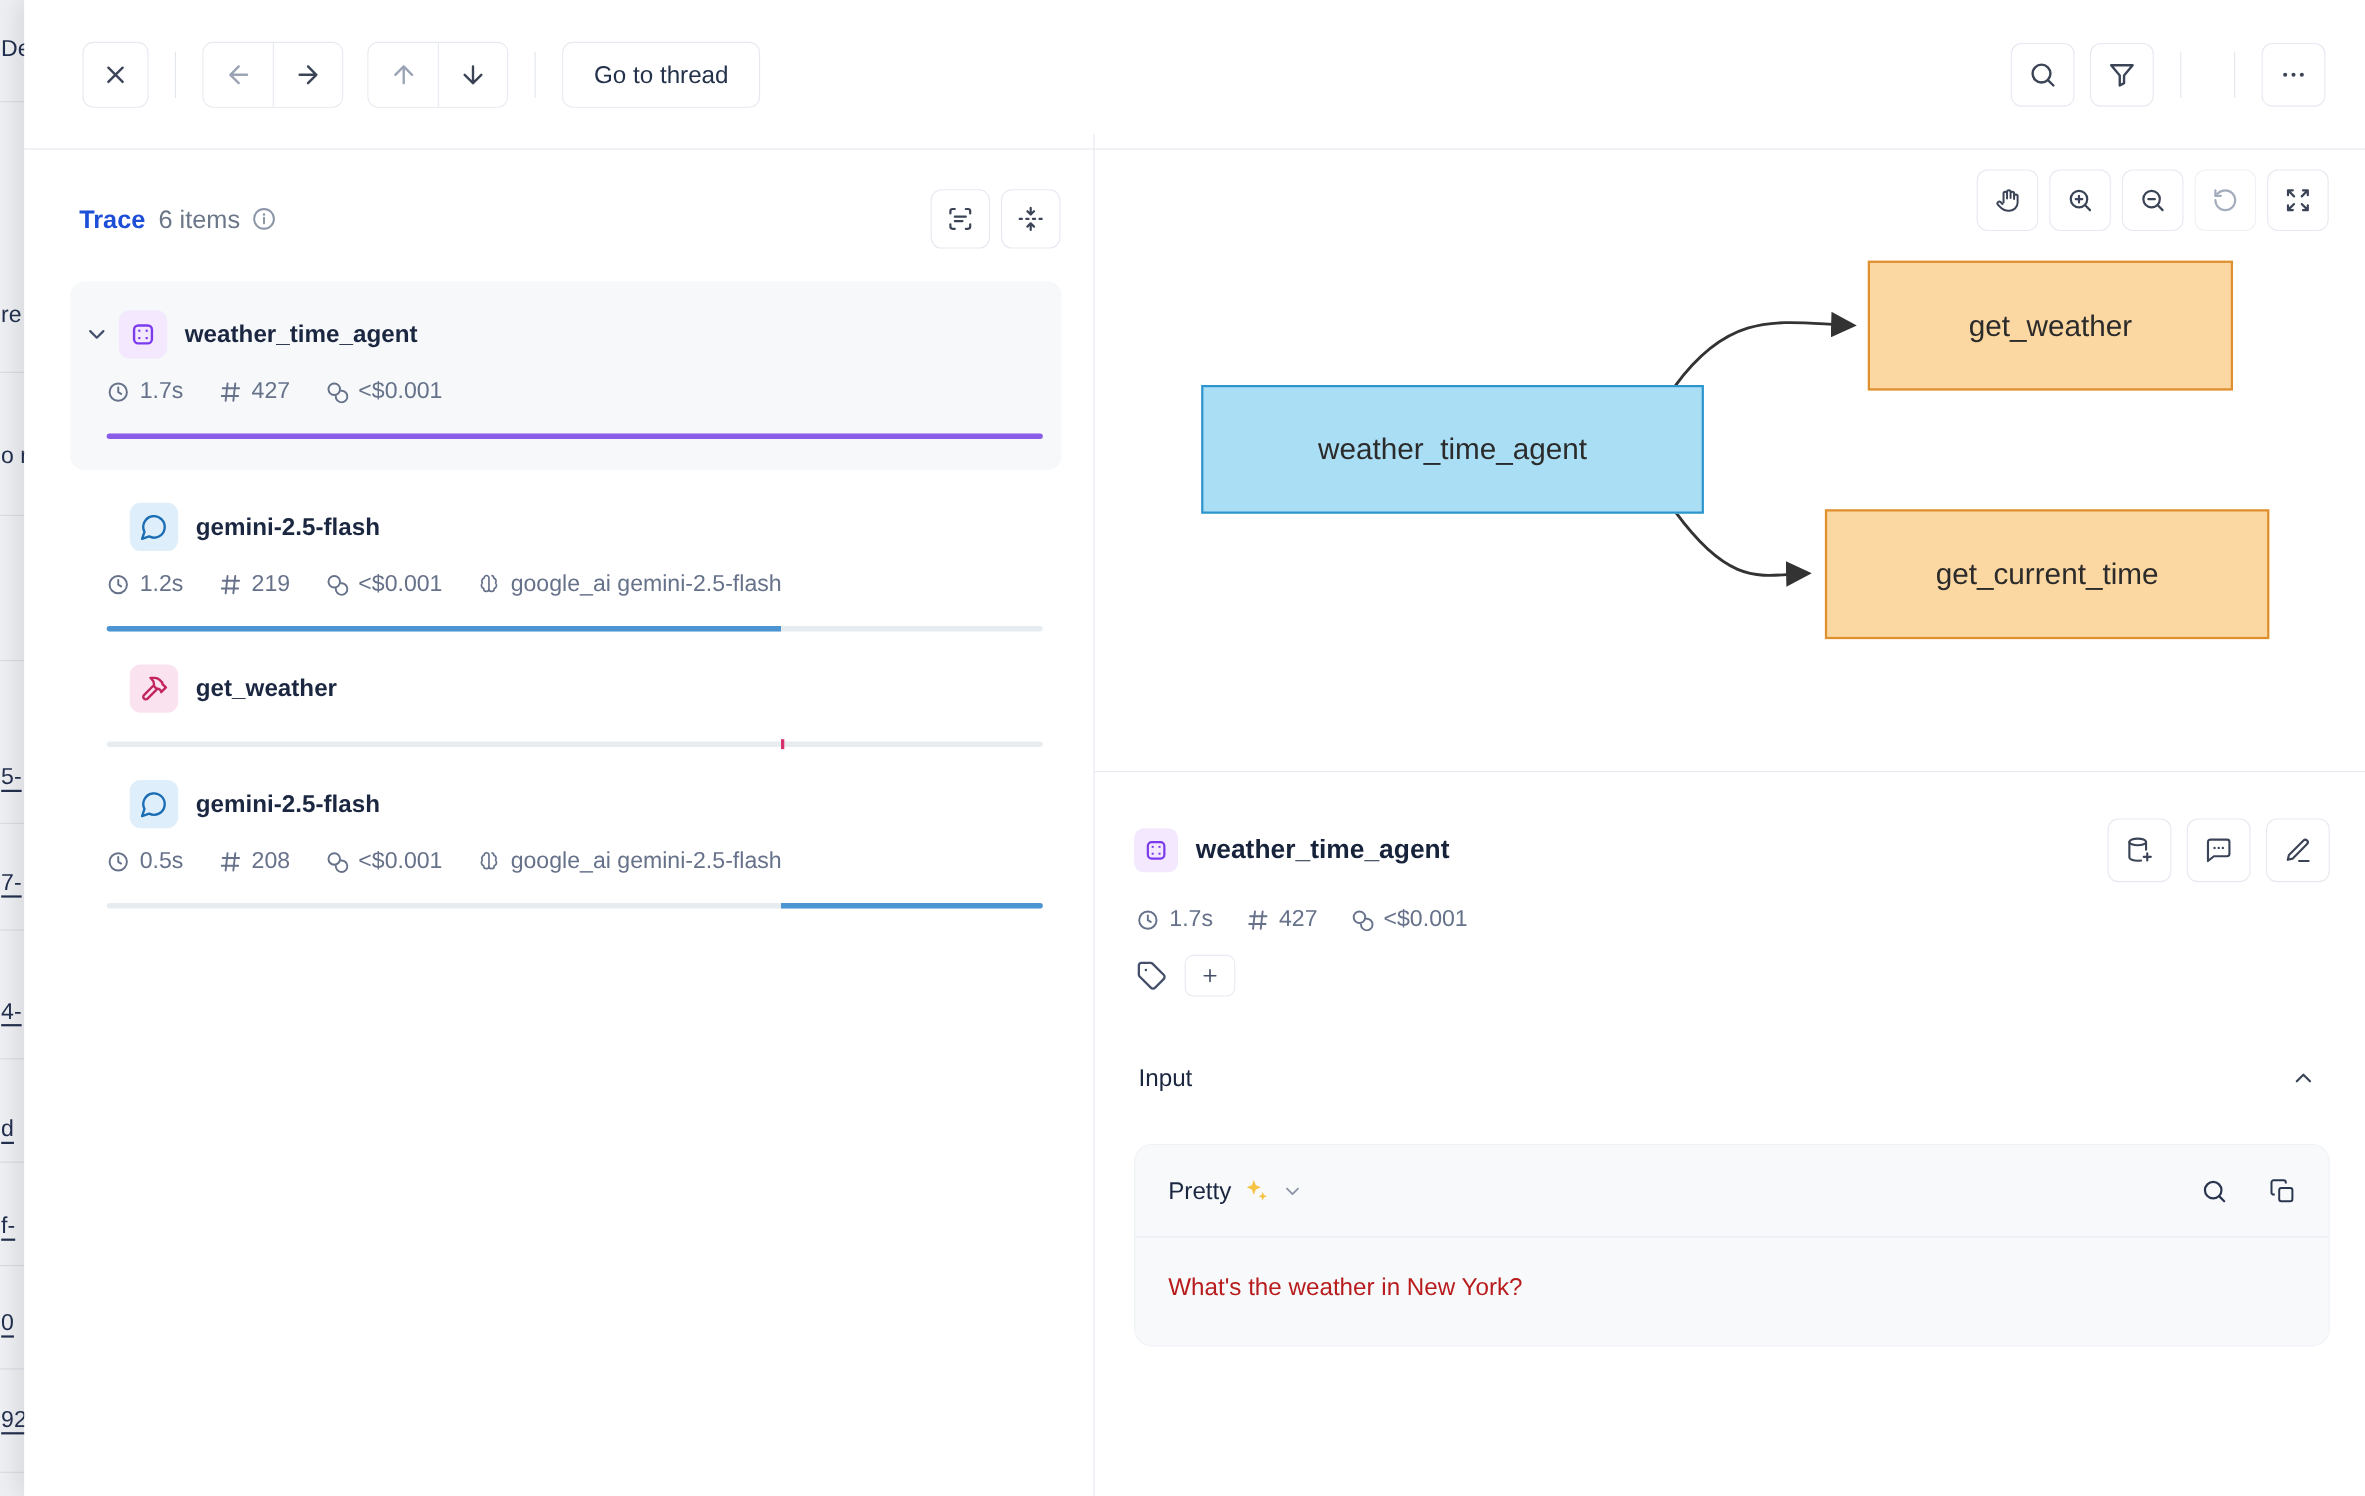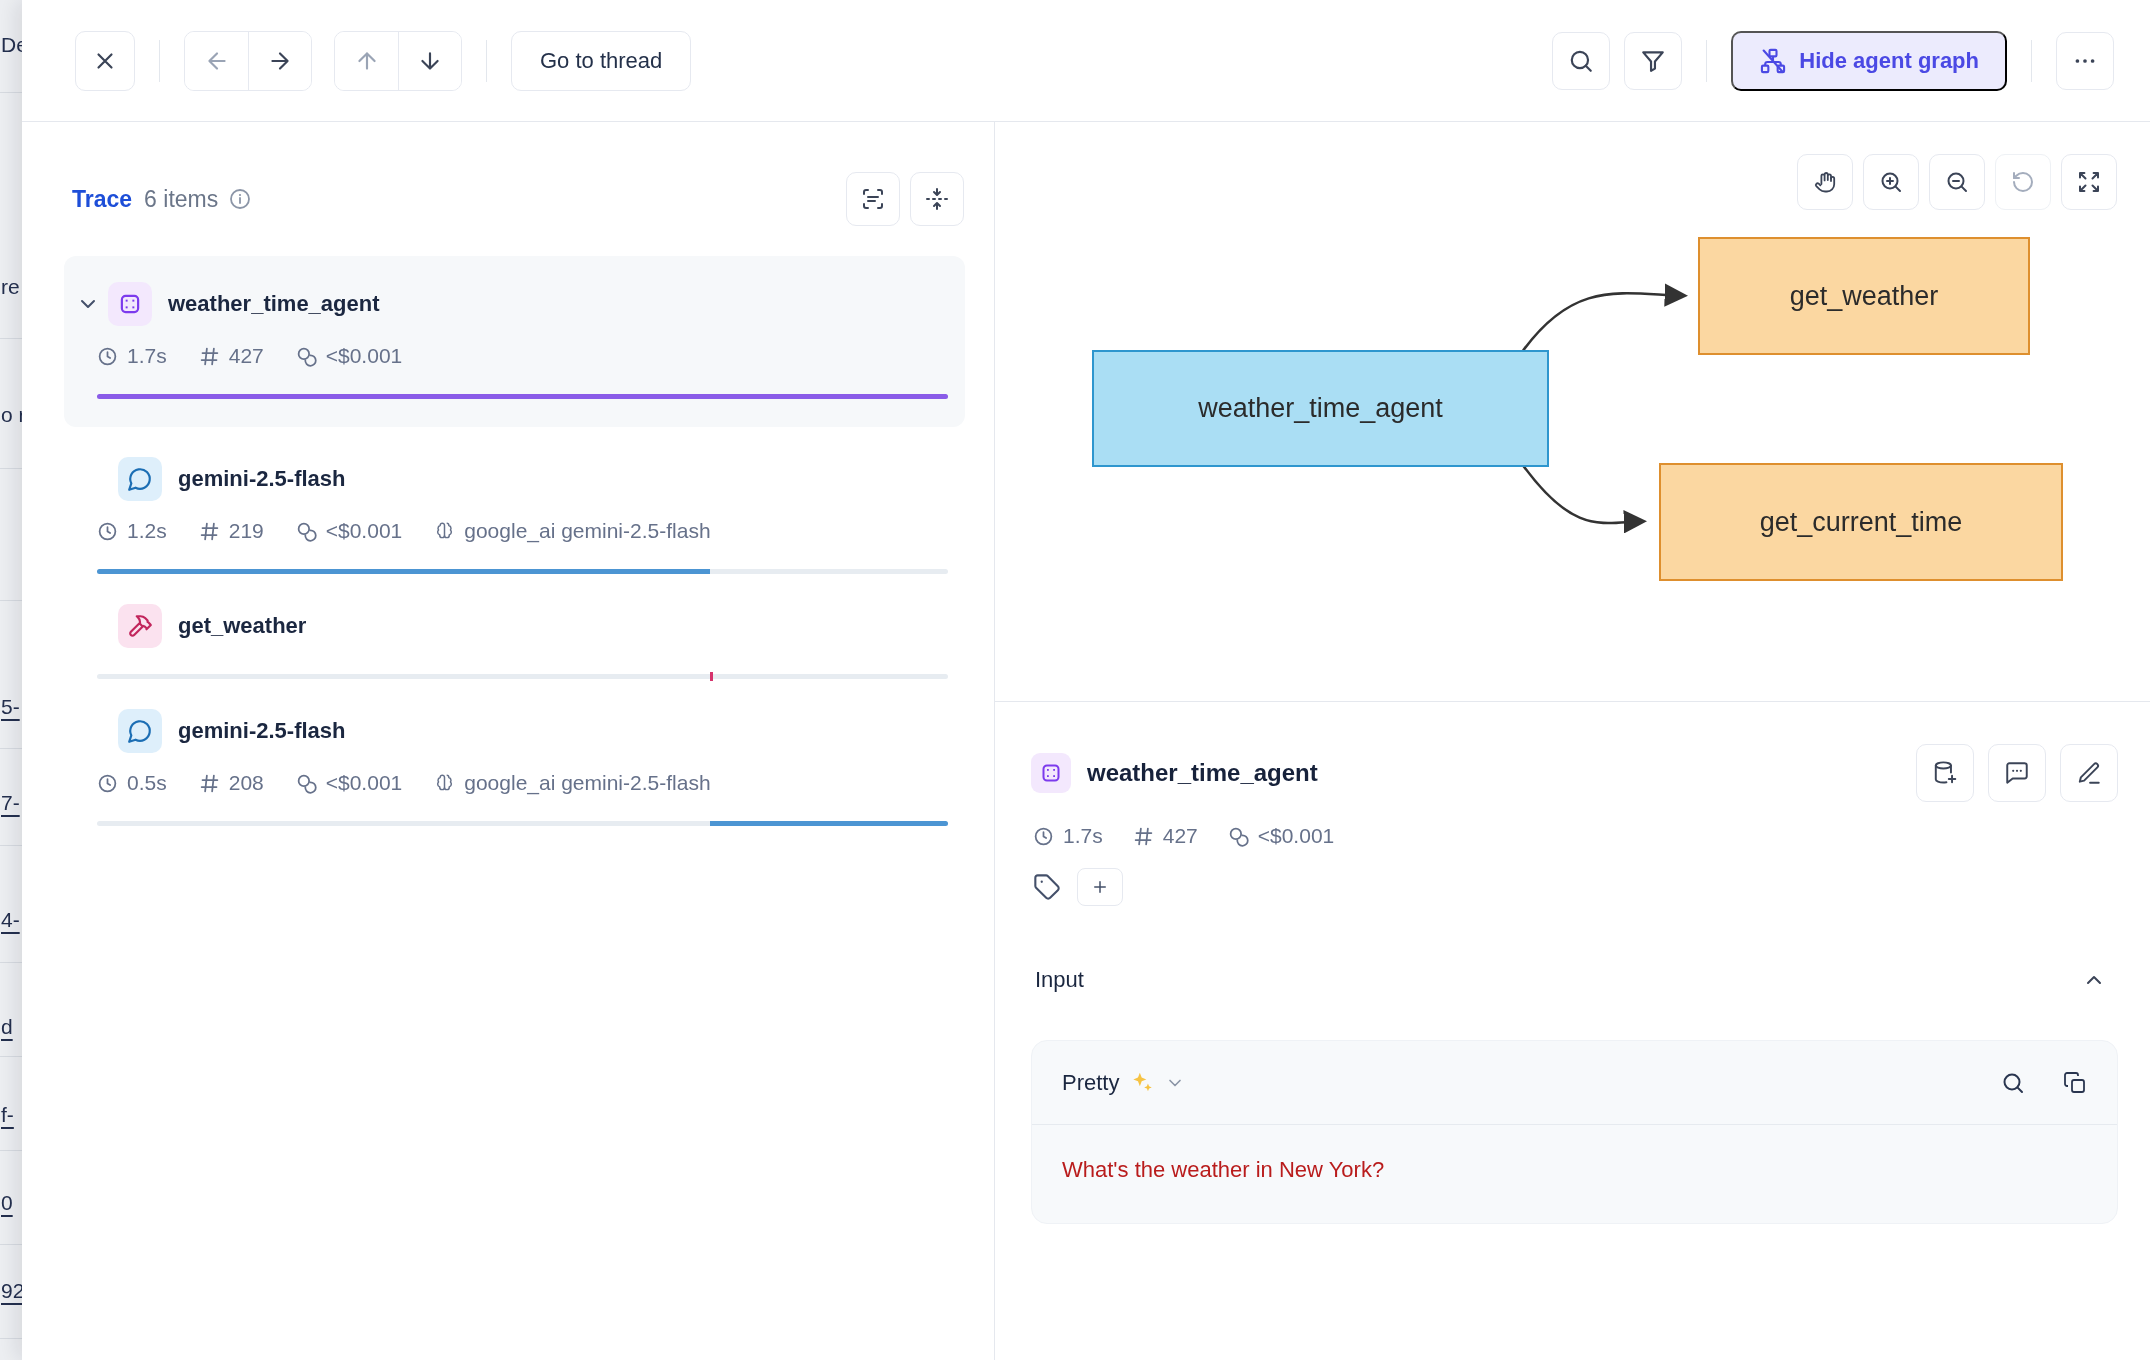--- a/index.html
+++ b/index.html
@@ -12,21 +12,21 @@
   .bg-frag{position:absolute;left:1px;width:24px;overflow:hidden;white-space:nowrap;
            font-size:21px;font-weight:500;color:#232f4e;line-height:30px;}
   .bg-frag.u{text-decoration:underline;text-decoration-thickness:2px;text-underline-offset:5px;}
   .bg-div{position:absolute;left:0;width:22px;height:1px;background:#d7dbe1;}
 
   
   .drawer{position:absolute;left:22px;top:0;right:0;bottom:0;background:#fff;
           box-shadow:-6px 0 20px rgba(15,23,42,.10);}
 
   
-  .topbar{height:122px;display:flex;align-items:center;padding:0 36px 0 53px;border-bottom:1px solid #E5E8EE;}
+  .topbar{height:136px;display:flex;align-items:center;padding:0 36px 0 53px;border-bottom:1px solid #E5E8EE;}
   .icon-btn{display:inline-flex;align-items:center;justify-content:center;width:60px;height:60px;
             border:1px solid #E6E9F0;border-radius:10px;background:#fff;color:#3B4457;cursor:pointer;}
   .icon-btn svg{width:26px;height:26px;}
   .vdiv{width:1px;height:42px;background:#E3E7ED;margin:0 24px;}
   .btn-pair{display:flex;border:1px solid #E6E9F0;border-radius:10px;overflow:hidden;margin-right:22px;}
   .btn-pair .half{width:63px;height:58px;display:flex;align-items:center;justify-content:center;background:#fff;cursor:pointer;color:#3B4457;}
   .btn-pair .half + .half{border-left:1px solid #E6E9F0;}
   .btn-pair svg{width:26px;height:26px;}
   .text-btn{height:60px;display:inline-flex;align-items:center;padding:0 28px;border:1px solid #E6E9F0;
             border-radius:10px;background:#fff;font-size:22px;font-weight:500;color:#24314A;cursor:pointer;}
@@ -317,26 +317,20 @@
         <svg viewBox="0 0 24 24">
             <use href="#i-search"></use>
           </svg>
       </button>
       <button class="icon-btn" style="width:58px;height:58px;margin-left:14px">
         <svg viewBox="0 0 24 24">
             <use href="#i-filter"></use>
           </svg>
       </button>
       <div class="vdiv"></div>
-      <button class="accent-btn">
-        <svg viewBox="0 0 24 24">
-            <use href="#i-graph-off"></use>
-          </svg>
-        <span>Hide agent graph</span>
-      </button>
       <div class="vdiv"></div>
       <button class="icon-btn" style="width:58px;height:58px">
         <svg viewBox="0 0 24 24">
             <use href="#i-ellipsis"></use>
           </svg>
       </button>
     </div>
 
     <div class="body">
 

